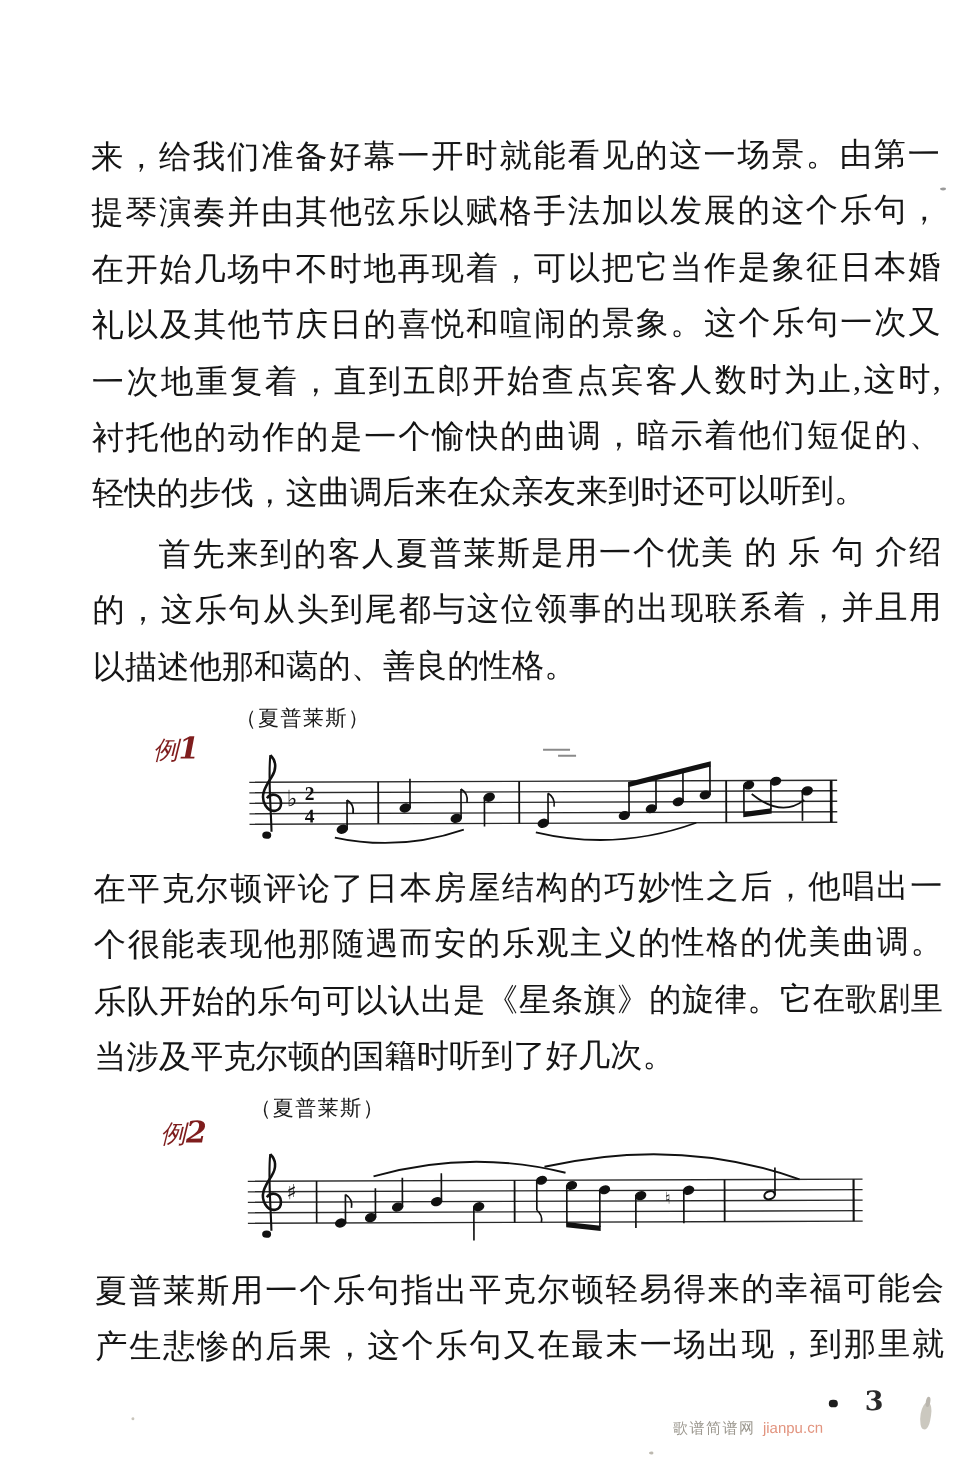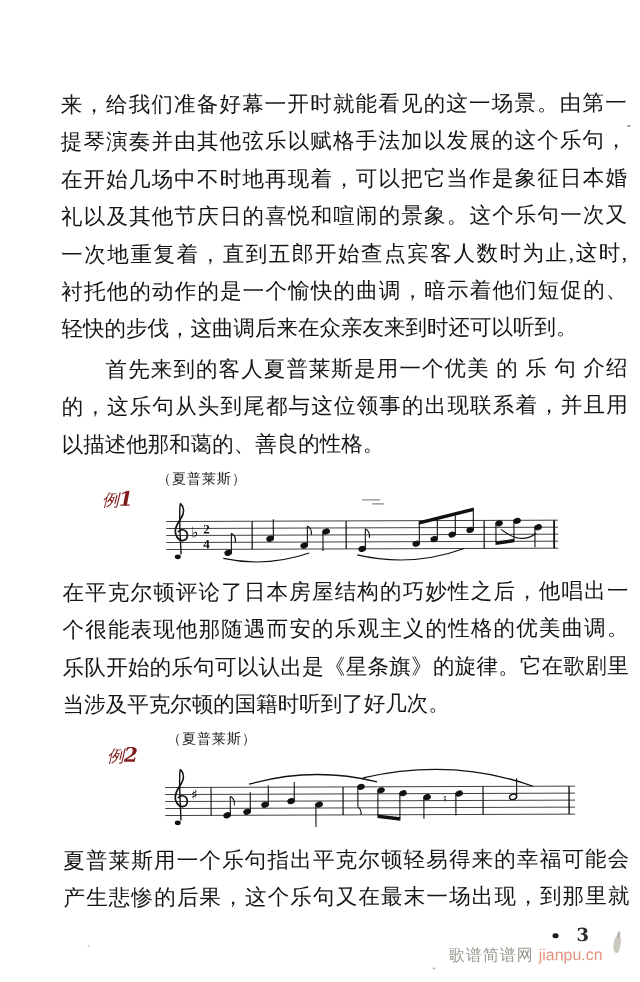--- a/index.html
+++ b/index.html
@@ -14,21 +14,21 @@
   .ex-caption{position:absolute;font-size:14px;letter-spacing:1px;color:#1a1a1a;}
   .ex-label{position:absolute;font-size:17px;color:#7f1d1d;font-style:italic;}
   .ex-label .exnum{font-size:20px;font-weight:700;font-family:"DejaVu Serif",serif;}
   svg.staff{position:absolute;}
   .pagenum-dot{position:absolute;left:551px;top:934px;width:6px;height:5px;background:#1d1d1d;border-radius:45%;}
   .pagenum{position:absolute;left:575px;top:925px;font-size:18px;font-weight:700;color:#2a2a2a;
            font-family:"DejaVu Serif",serif;}
   .smudge{position:absolute;left:612px;top:936px;width:7px;height:18px;background:#c3bfb5;
           border-radius:50% 50% 40% 60%;transform:rotate(10deg);opacity:.85;}
   .smudge:after{content:"";position:absolute;left:2px;top:-4px;width:3px;height:7px;background:#aeaaa0;border-radius:50%;}
-  .watermark{position:absolute;left:447px;top:946px;font-size:16px;white-space:nowrap;
+  .watermark{position:absolute;left:447px;top:946px;font-size:10px;white-space:nowrap;
              font-family:"Liberation Sans","DejaVu Sans",sans-serif;}
   .wm-name{color:#9b978e;letter-spacing:1px;}
   .wm-domain{color:#e2947f;margin-left:5px;}
   .speck{position:absolute;background:#9a9a9a;border-radius:50%;}
   .s1{left:628px;top:126px;width:4px;height:2px;}
   .s2{left:431px;top:968px;width:3px;height:2px;background:#bdb9b0;}
   .s3{left:86px;top:944px;width:2px;height:2px;background:#c9c5bc;}
 </style>
 </head>
 <body>

